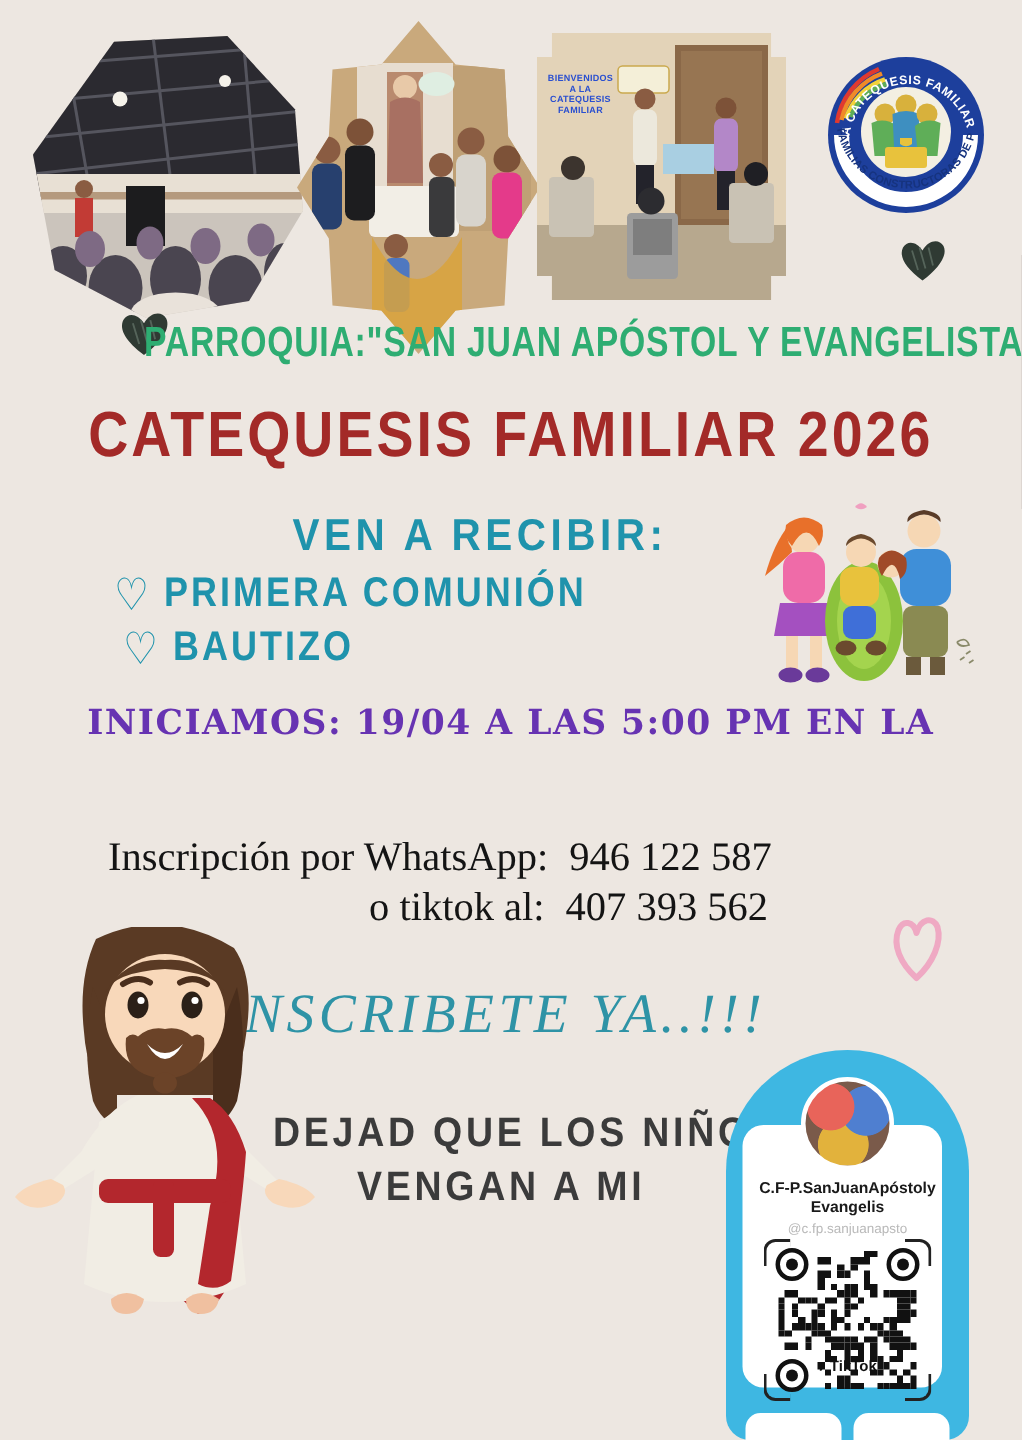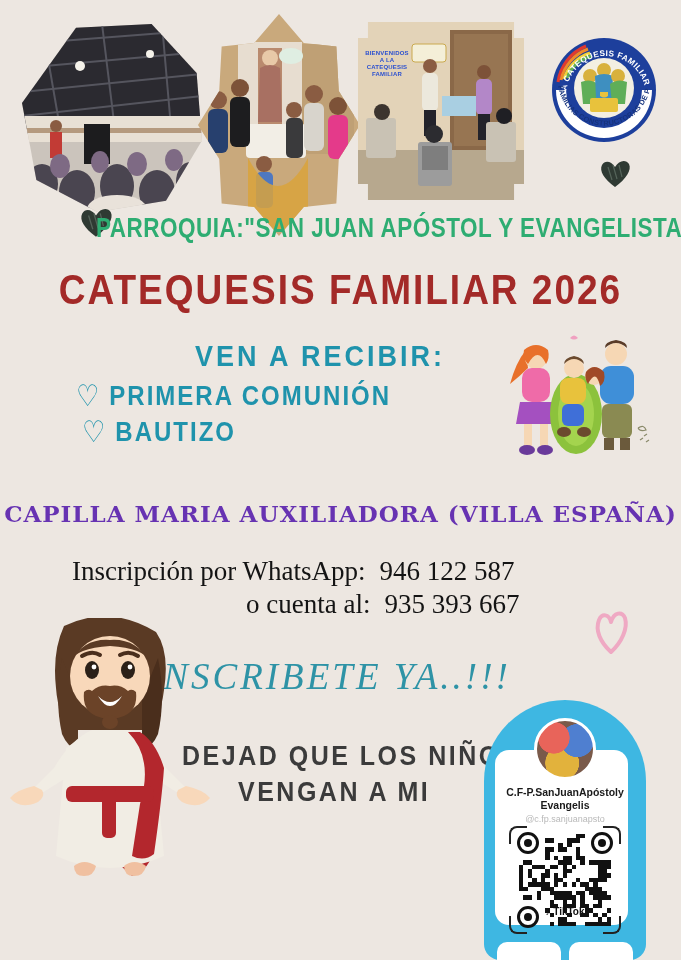--- a/index.html
+++ b/index.html
@@ -341,27 +341,27 @@
       <circle cx="96" cy="44" r="9" fill="#f6d7b4"></circle>
       <path d="M88 40 Q96 30 106 40 Q108 50 102 54 Q98 36 90 52 Q86 46 88 40" fill="#a04a28"></path>
       <rect x="62" y="46" width="26" height="26" rx="8" fill="#e8c23c"></rect>
       <rect x="64" y="72" width="22" height="22" rx="6" fill="#3f6fd8"></rect>
       <ellipse cx="66" cy="100" rx="7" ry="5" fill="#6b4a2e"></ellipse>
         <ellipse cx="86" cy="100" rx="7" ry="5" fill="#6b4a2e"></ellipse>
       <path d="M140 96 q6 -4 8 2 q-6 2 -8 -2 M146 104 l3 -2 M142 108 l3 -2 M148 110 l3 -2" stroke="#8a8a6a" stroke-width="1.2" fill="none"></path>
     </svg>
   </div>
 
-  <div class="schedule-line" id="schedule-2">CAPILLA MARIA AUXILIADORA (VILLA ESPAÑA)</div>
+  <div class="schedule-line" id="schedule-1">INICIAMOS: 19/04 A LAS 5:00 PM EN LA</div>
 
   <div class="contact-line" id="contact-1">
     <span>Inscripción por WhatsApp:</span><span class="num">946 122 587</span>
   </div>
   <div class="contact-line" id="contact-2">
-    <span>o cuenta al:</span><span class="num">935 393 667</span>
+    <span>o tiktok al:</span><span class="num">407 393 562</span>
   </div>
 
   <div id="enroll-line">INSCRIBETE YA..!!!</div>
   <div class="quote-line" id="quote-1">DEJAD QUE LOS NIÑOS</div>
   <div class="quote-line" id="quote-2">VENGAN A MI</div>
 
   <div id="jesus-illustration">
     <svg viewBox="0 0 212 268">
       <path d="M106 238 Q128 198 150 230 Q146 252 128 258 Z" fill="#b3272d"></path>
       <path d="M60 8 Q106 -14 152 14 Q166 34 160 72 Q156 104 142 112 L70 112 Q54 100 52 70 Q48 34 60 8" fill="#5a3a24"></path>

